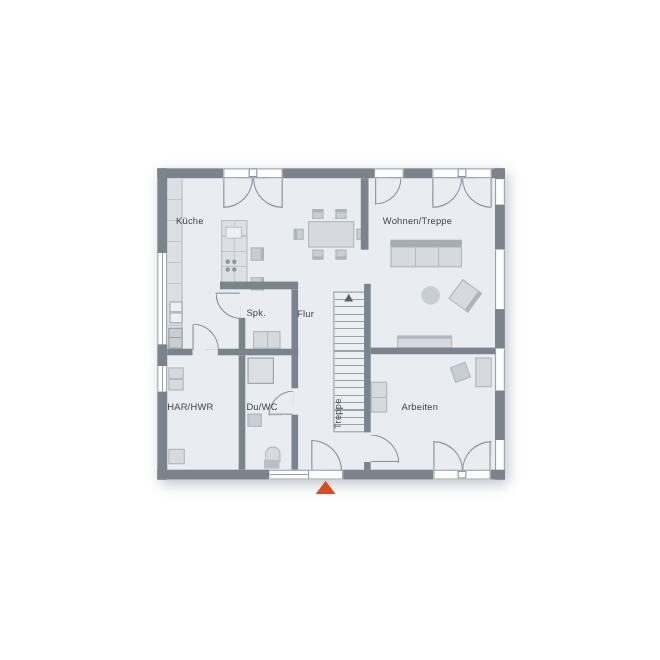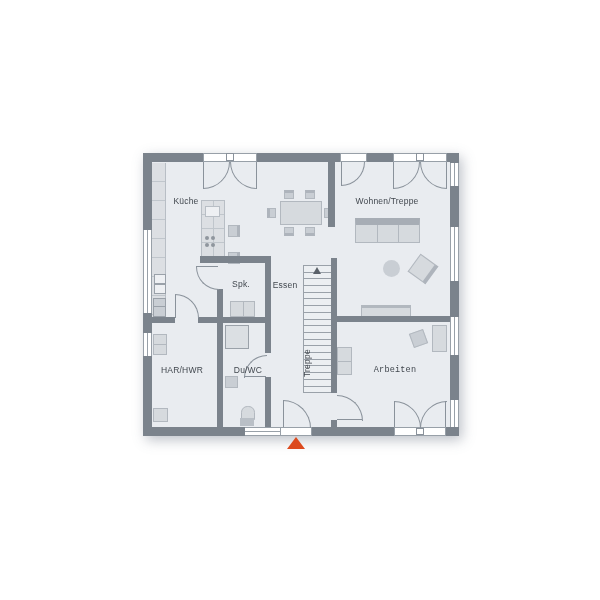--- a/index.html
+++ b/index.html
@@ -9,21 +9,21 @@
   .w{background:#7b838c;}                    
   .iw{background:#7b838c;}                   
   .floor{background:#e9ecf0;}
   .win-v{background:#fff;border-left:1px solid #98a0a8;border-right:1px solid #98a0a8;
          background-image:linear-gradient(to right,transparent 0 46%,#98a0a8 46% 54%,transparent 54%);}
   .win-h{background:#fff;border-top:1px solid #98a0a8;border-bottom:1px solid #98a0a8;
          background-image:linear-gradient(to bottom,transparent 0 46%,#98a0a8 46% 54%,transparent 54%);}
   .open{background:#fff;}
   .arc{border:0 solid #8a929b;background:transparent;}
   .leaf{background:#8a929b;}
-  .lbl{font-size:8.5px;color:#41474e;text-align:center;letter-spacing:.2px;line-height:10px;}
+  .lbl{font-size:8.5px;color:#41474e;letter-spacing:.2px;line-height:10px;}
   .fur{background:#d6dade;border:1px solid #b2b8bf;box-sizing:border-box;}
   .ch{background:#c9ced4;border:1px solid #b2b8bf;box-sizing:border-box;}
   .dot{width:4px;height:4px;border-radius:50%;background:#8f969e;}
   .stairs{background:#eceff2;border:1px solid #9aa1a9;box-sizing:border-box;
           background-image:repeating-linear-gradient(to bottom,transparent 0 5.7px,#9aa1a9 5.7px 6.7px);}
   .marker{width:0;height:0;border-left:9px solid transparent;border-right:9px solid transparent;
           border-bottom:12px solid #dc4a1e;}
   .uparrow{width:0;height:0;border-left:4px solid transparent;border-right:4px solid transparent;
            border-bottom:7px solid #5a6169;}
 </style>
@@ -162,21 +162,21 @@
   <div class="a arc" style="left:337px;top:395px;width:25px;height:25px;border-width:1px 1px 0 0;border-radius:0 100% 0 0;"></div>
 
   <div class="a leaf" style="left:394px;top:401px;width:1px;height:26px;"></div>
   <div class="a arc" style="left:394px;top:401px;width:26px;height:26px;border-width:1px 1px 0 0;border-radius:0 100% 0 0;"></div>
   <div class="a leaf" style="left:445px;top:401px;width:1px;height:26px;"></div>
   <div class="a arc" style="left:420px;top:401px;width:26px;height:26px;border-width:1px 0 0 1px;border-radius:100% 0 0 0;"></div>
 
   <div class="a lbl" style="left:160px;top:196px;width:52px;">Küche</div>
   <div class="a lbl" style="left:348px;top:196px;width:78px;">Wohnen/Treppe</div>
   <div class="a lbl" style="left:224px;top:279px;width:34px;">Spk.</div>
-  <div class="a lbl" style="left:270px;top:280px;width:30px;">Essen</div>
+  <div class="a lbl" style="left:270px;top:280px;width:30px;">Flur</div>
   <div class="a lbl" style="left:301px;top:336px;width:13px;height:54px;writing-mode:vertical-rl;transform:rotate(180deg);line-height:13px;">Treppe</div>
   <div class="a lbl" style="left:152px;top:365px;width:60px;">HAR/HWR</div>
   <div class="a lbl" style="left:224px;top:365px;width:48px;">Du/WC</div>
-  <div class="a lbl" style="left:365px;top:365px;width:60px;font-family:Liberation Mono, monospace;">Arbeiten</div>
+  <div class="a lbl" style="left:365px;top:365px;width:60px;">Arbeiten</div>
 
   <div class="a marker" style="left:287px;top:437px;"></div>
 
 </div>
 
 </body></html>

